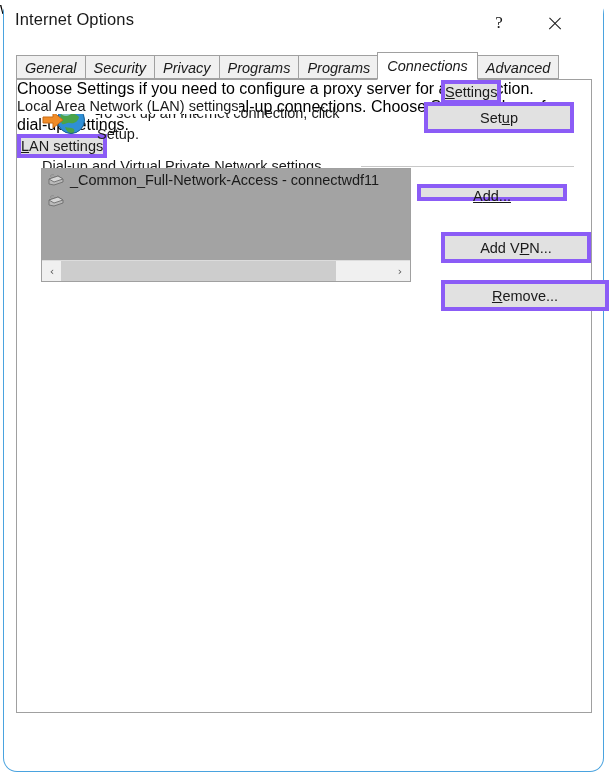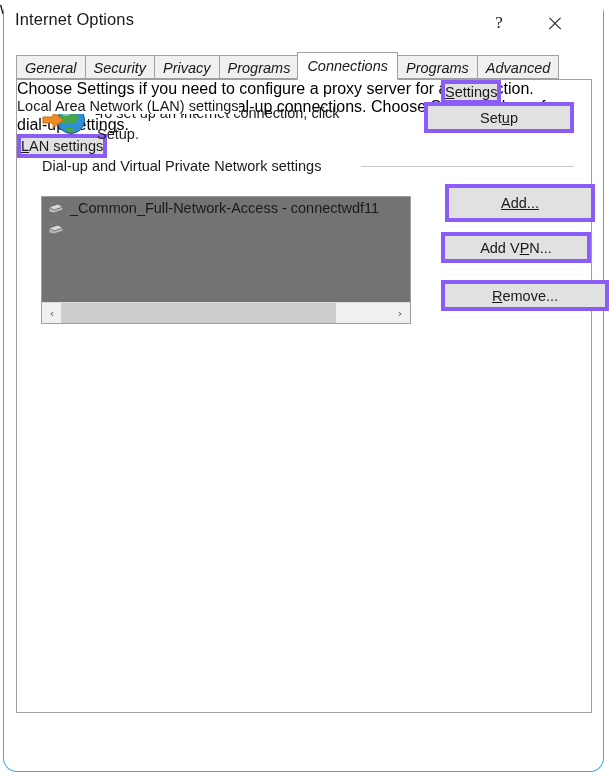--- a/index.html
+++ b/index.html
@@ -177,24 +177,24 @@
     height: 1px;
     background: #c8c8c8;
   }
   .lbl-dialup { left: 25px; top: 78px; padding-right: 8px; }
   .line-dialup { left: 344px; top: 86px; width: 213px; }
 
   
   .listbox {
     position: absolute;
     left: 24px;
-    top: 116px;
+    top: 88px;
     width: 370px;
-    height: 128px;
-    background: #737373;
+    height: 114px;
+    background: #a3a3a3;
     border: 1px solid #a0a0a0;
     box-sizing: border-box;
     overflow: hidden;
   }
   .list-item {
     position: relative;
     height: 21px;
     display: flex;
     align-items: center;
     padding-left: 5px;
@@ -237,21 +237,21 @@
   .hscroll-thumb {
     position: absolute;
     left: 19px;
     top: 0px;
     width: 275px;
     height: 20px;
     background: #cdcdcd;
   }
 
   
-  .btn-add      { position: absolute; left: 428px; top: 104px;  width: 150px; height: 38px; text-decoration: underline; }
+  .btn-add      { position: absolute; left: 400px; top: 104px;  width: 150px; height: 17px; text-decoration: underline; }
   .btn-addvpn   { position: absolute; left: 424px; top: 152px;  width: 150px; height: 31px; }
   .btn-remove   { position: absolute; left: 424px; top: 200px;  width: 168px; height: 31px; }
   .btn-settings { position: absolute; left: 424px; top": 0; top: 247px; width: 150px; height: 31px; }
 
   .proxy-text {
     position: absolute;
     left: 24px;
     top: 252px;
     width: 350px;
     font-size: 14.5px;
@@ -336,22 +336,22 @@
     <button class="title-btn close">
       <span class="close-glyph"></span>
     </button>
   </div>
 
   <div class="tabstrip">
     <div class="tab">General</div>
     <div class="tab">Security</div>
     <div class="tab">Privacy</div>
     <div class="tab">Programs</div>
+    <div class="tab">Programs</div>
     <div class="tab active">Connections</div>
-    <div class="tab">Programs</div>
     <div class="tab">Advanced</div>
   </div>
 
   <div class="panel">
 
     <svg class="globe-icon" viewBox="0 0 46 40">
       <circle cx="30" cy="19" r="13.5" fill="#2f8fd6"></circle>
       <path d="M30 5.5a13.5 13.5 0 0 1 0 27 13.5 13.5 0 0 1 0-27z" fill="#2f8fd6"></path>
       <path d="M20 12c4 -1 7 2 10 1 3 -1 6 1 8 3 -1 5 -5 7 -9 6 -3 -1 -5 2 -8 1 -2 -3 -2 -8 -1 -11z" fill="#49a34a"></path>
       <path d="M24 26c3 1 6 0 9 2 1 2 0 4 -2 5 -3 -1 -6 -3 -7 -7z" fill="#49a34a"></path>

